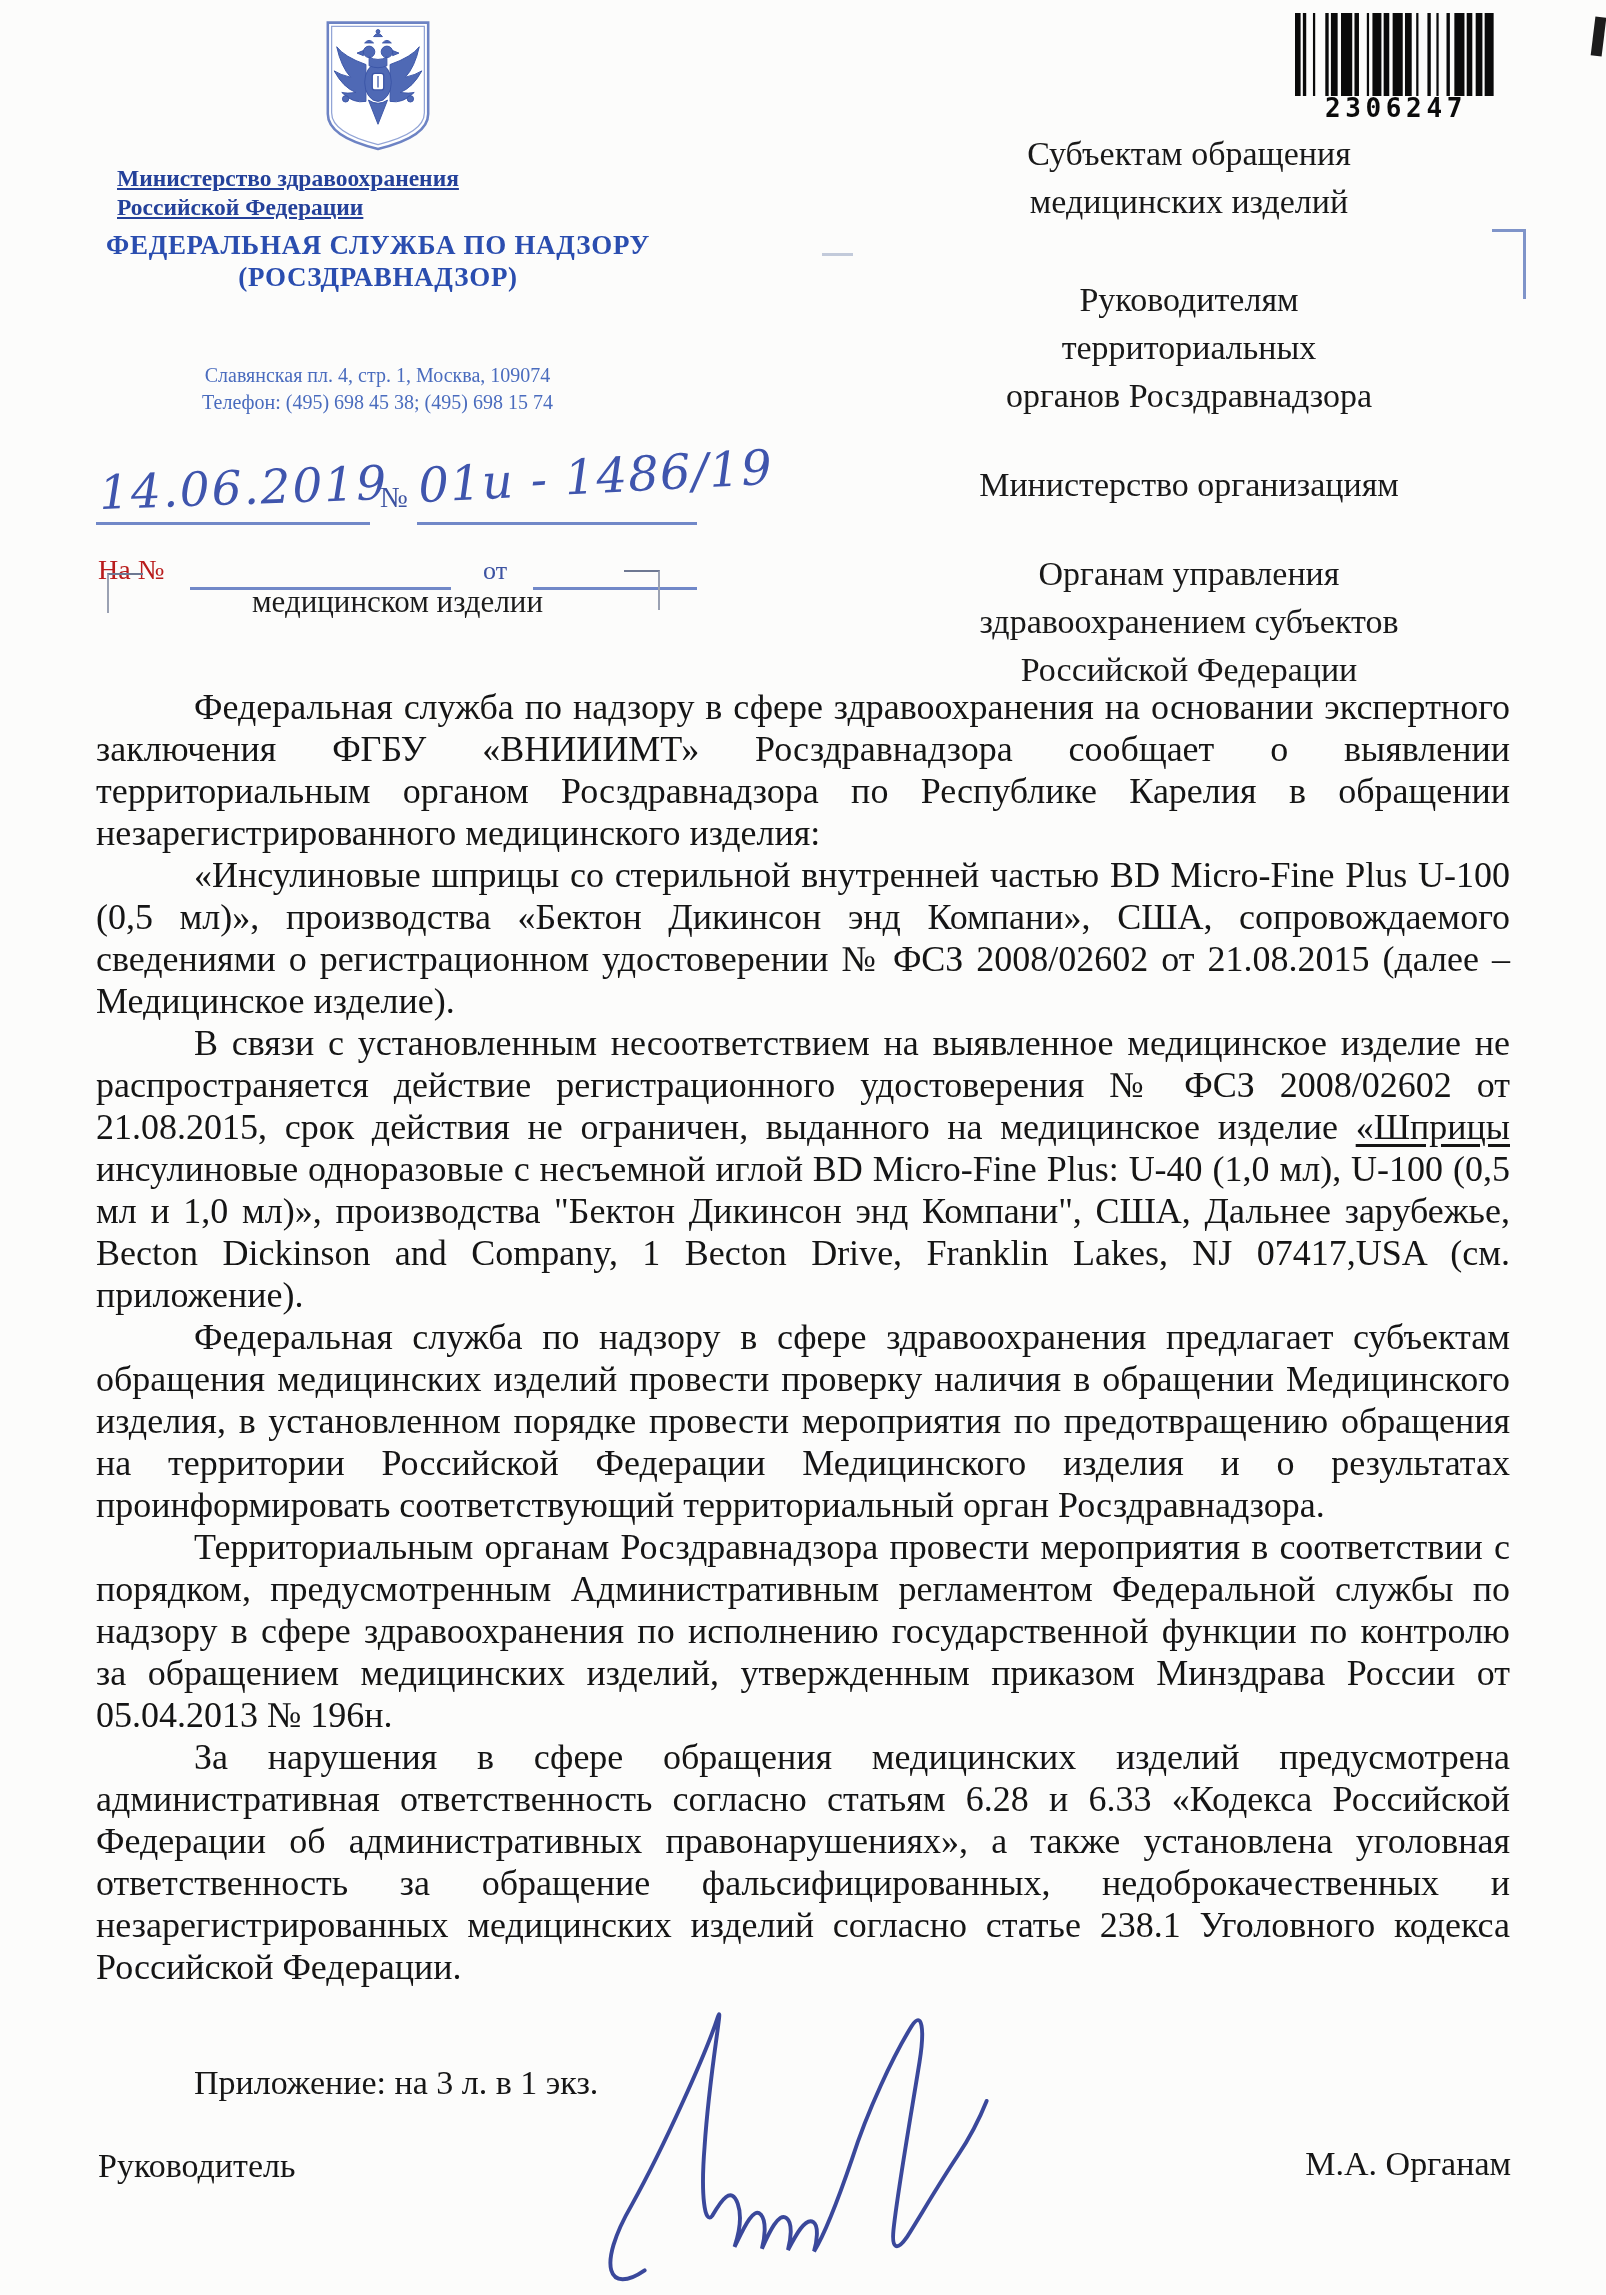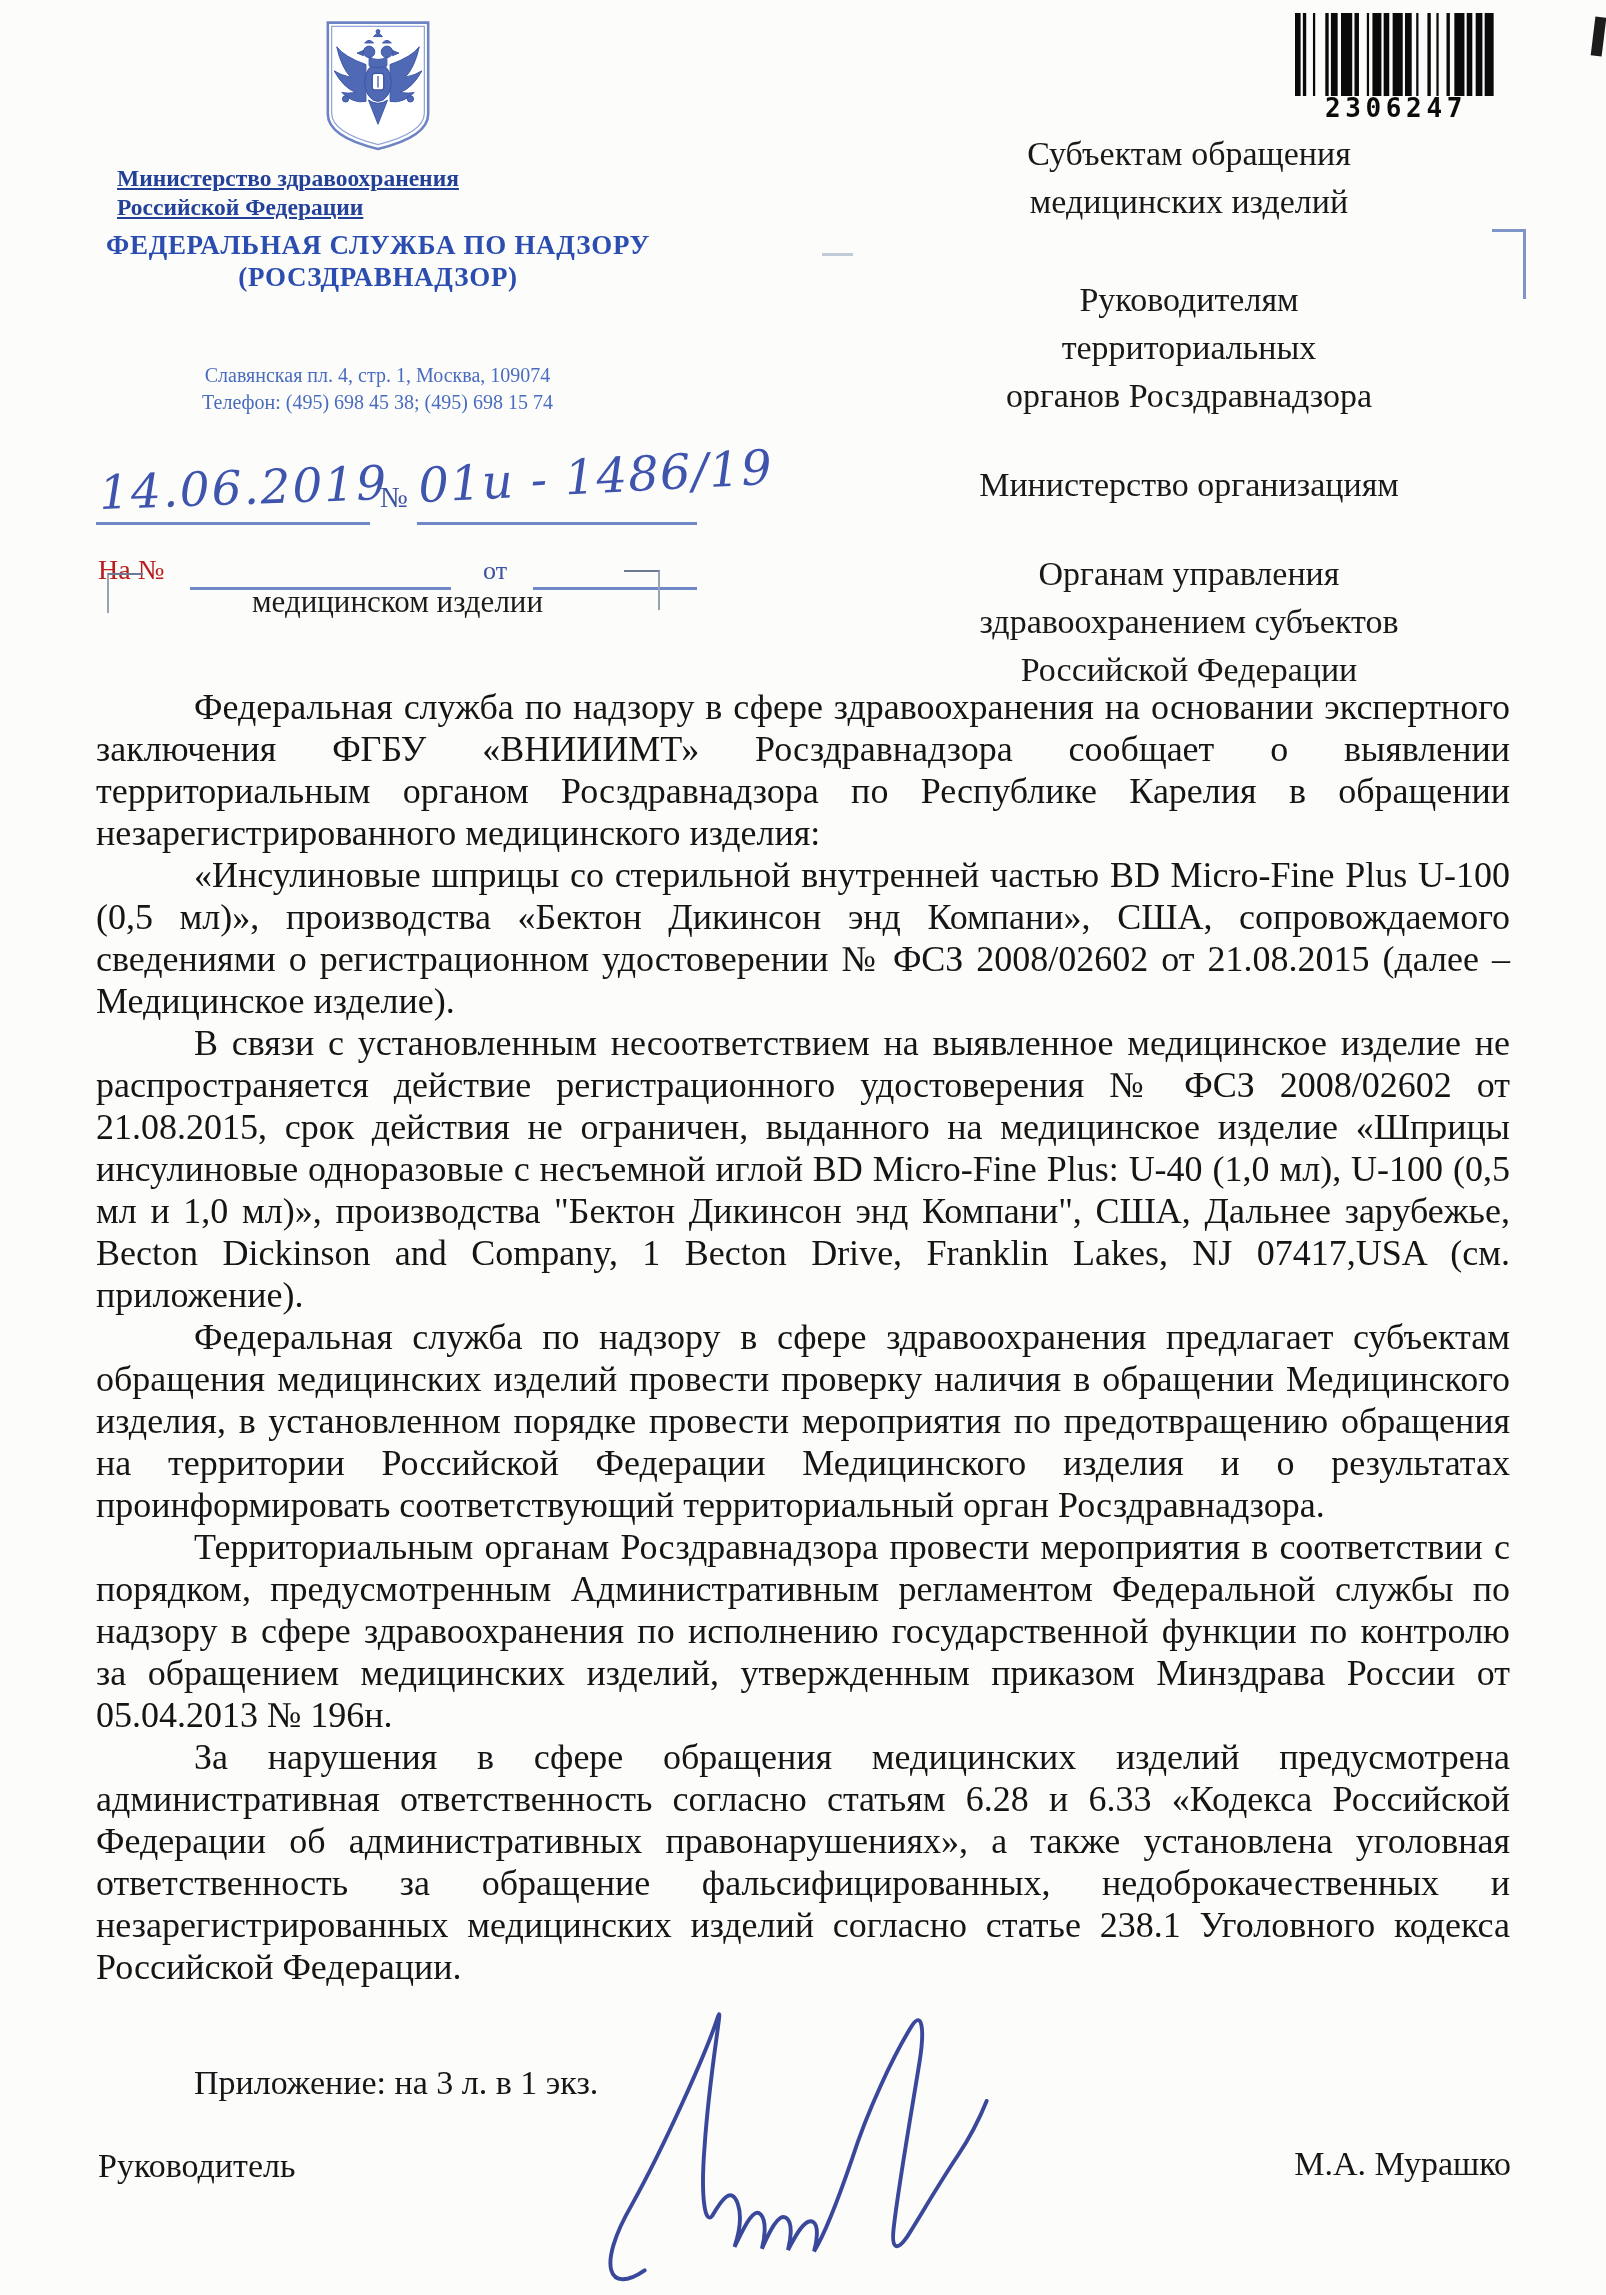--- a/index.html
+++ b/index.html
@@ -56,21 +56,21 @@
   .addr1{top:130px;} .addr2{top:276px;} .addr3{top:461px;} .addr4{top:550px;}
   .bracket-r2{left:1492px;top:229px;width:31px;height:67px;
     border-top:3.3px solid #7f94c9;border-right:3.9px solid #7f94c9;}
   .dash-artifact{left:822px;top:253px;width:31px;height:3.3px;background:#c2cada;}
   .corner-artifact{left:1593px;top:17px;width:11px;height:39px;background:#1c1c1c;transform:rotate(7deg);}
 
   
   .body-text{left:96px;top:686px;width:1414px;color:#151515;
     font-size:36px;line-height:42px;text-align:justify;}
   .body-text p{margin:0;text-indent:98px;}
-  .u{text-underline-offset:4.6px;}
+  .u{text-decoration:underline;text-underline-offset:4.6px;}
 
   
   .attachment{left:194px;top:2064px;font-size:34px;color:#161616;}
   .signer-title{left:98px;top:2147px;font-size:34px;color:#161616;}
   .signer-name{left:1231px;top:2145px;width:280px;text-align:right;font-size:34px;color:#161616;}
   .signature-svg{left:573px;top:1990px;width:469px;height:300px;}
 </style>
 </head>
 <body>
 
@@ -185,16 +185,16 @@
              C232,12 210,120 202,240 C196,315 202,362 214,346
              C228,322 243,300 253,328 C260,348 254,376 248,394
              C260,370 276,332 288,344 C298,355 294,382 290,397
              C301,372 316,340 328,350 C338,358 334,384 330,399
              C342,376 357,348 369,356 C378,362 374,388 370,401
              C383,380 404,330 428,260 C452,185 492,100 520,55
              C536,30 540,60 532,110 C520,185 498,310 492,368
              C489,398 498,400 512,380 C530,352 560,300 590,255
              C610,225 625,195 635,170" fill="none" stroke="#2f3e96" stroke-width="6" stroke-linecap="round" opacity="0.95"></path>
   </svg>
-  <div class="abs signer-name">М.А. Мурашко</div>
+  <div class="abs signer-name">М.А. Органам</div>
 
 </div>
 
 
 </body></html>

